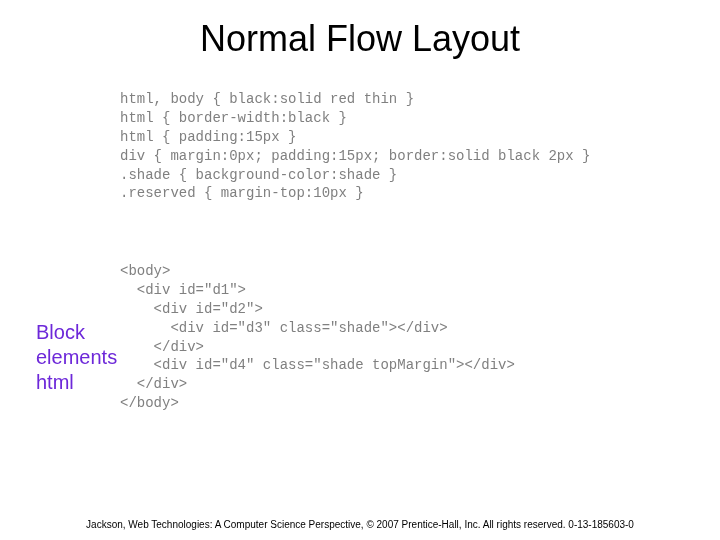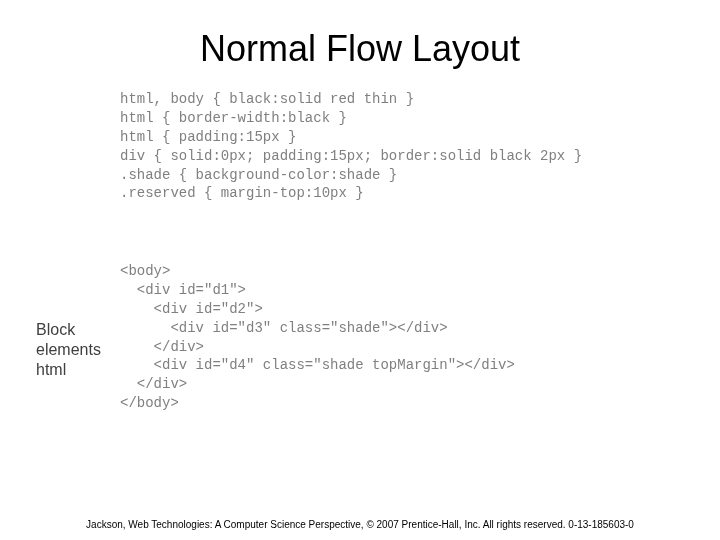--- a/index.html
+++ b/index.html
@@ -8,21 +8,21 @@
       position: relative;
       width: 720px;
       height: 540px;
       background: #ffffff;
     }
     .title {
       font-size: 36px;
       font-weight: 400;
       color: #000000;
       text-align: center;
-      padding-top: 28px;
+      padding-top: 18px;
       font-family: Arial, Helvetica, sans-serif;
     }
     .code-block {
       position: absolute;
       font-family: "Courier New", Courier, monospace;
       font-size: 14px;
       line-height: 1.35;
       color: #808080;
       white-space: pre;
     }
@@ -31,23 +31,23 @@
       left: 120px;
     }
     .code-html {
       top: 262px;
       left: 120px;
     }
     .side-label {
       position: absolute;
       top: 320px;
       left: 36px;
-      font-size: 16px;
+      font-size: 20px;
       font-family: Arial, Helvetica, sans-serif;
-      color: #404040;
+      color: #6d28d9;
       line-height: 1.25;
     }
     .footer {
       position: absolute;
       bottom: 10px;
       left: 0;
       right: 0;
       text-align: center;
       font-size: 10px;
       font-family: Arial, Helvetica, sans-serif;
@@ -57,21 +57,21 @@
 </head>
 <body>
 
 <div class="slide">
 
   <div class="title">Normal Flow Layout</div>
 
   <div class="code-block code-css"><span>html, body { black:solid red thin }</span>
 <span>html { border-width:black }</span>
 <span>html { padding:15px }</span>
-<span>div { solid:0px; padding:15px; border:solid black 2px }</span>
+<span>div { margin:0px; padding:15px; border:solid black 2px }</span>
 <span>.shade { background-color:shade }</span>
 <span>.reserved { margin-top:10px }</span></div>
 
   <div class="code-block code-html"><span>&lt;body&gt;</span>
 <span>  &lt;div id="d1"&gt;</span>
 <span>    &lt;div id="d2"&gt;</span>
 <span>      &lt;div id="d3" class="shade"&gt;&lt;/div&gt;</span>
 <span>    &lt;/div&gt;</span>
 <span>    &lt;div id="d4" class="shade topMargin"&gt;&lt;/div&gt;</span>
 <span>  &lt;/div&gt;</span>

